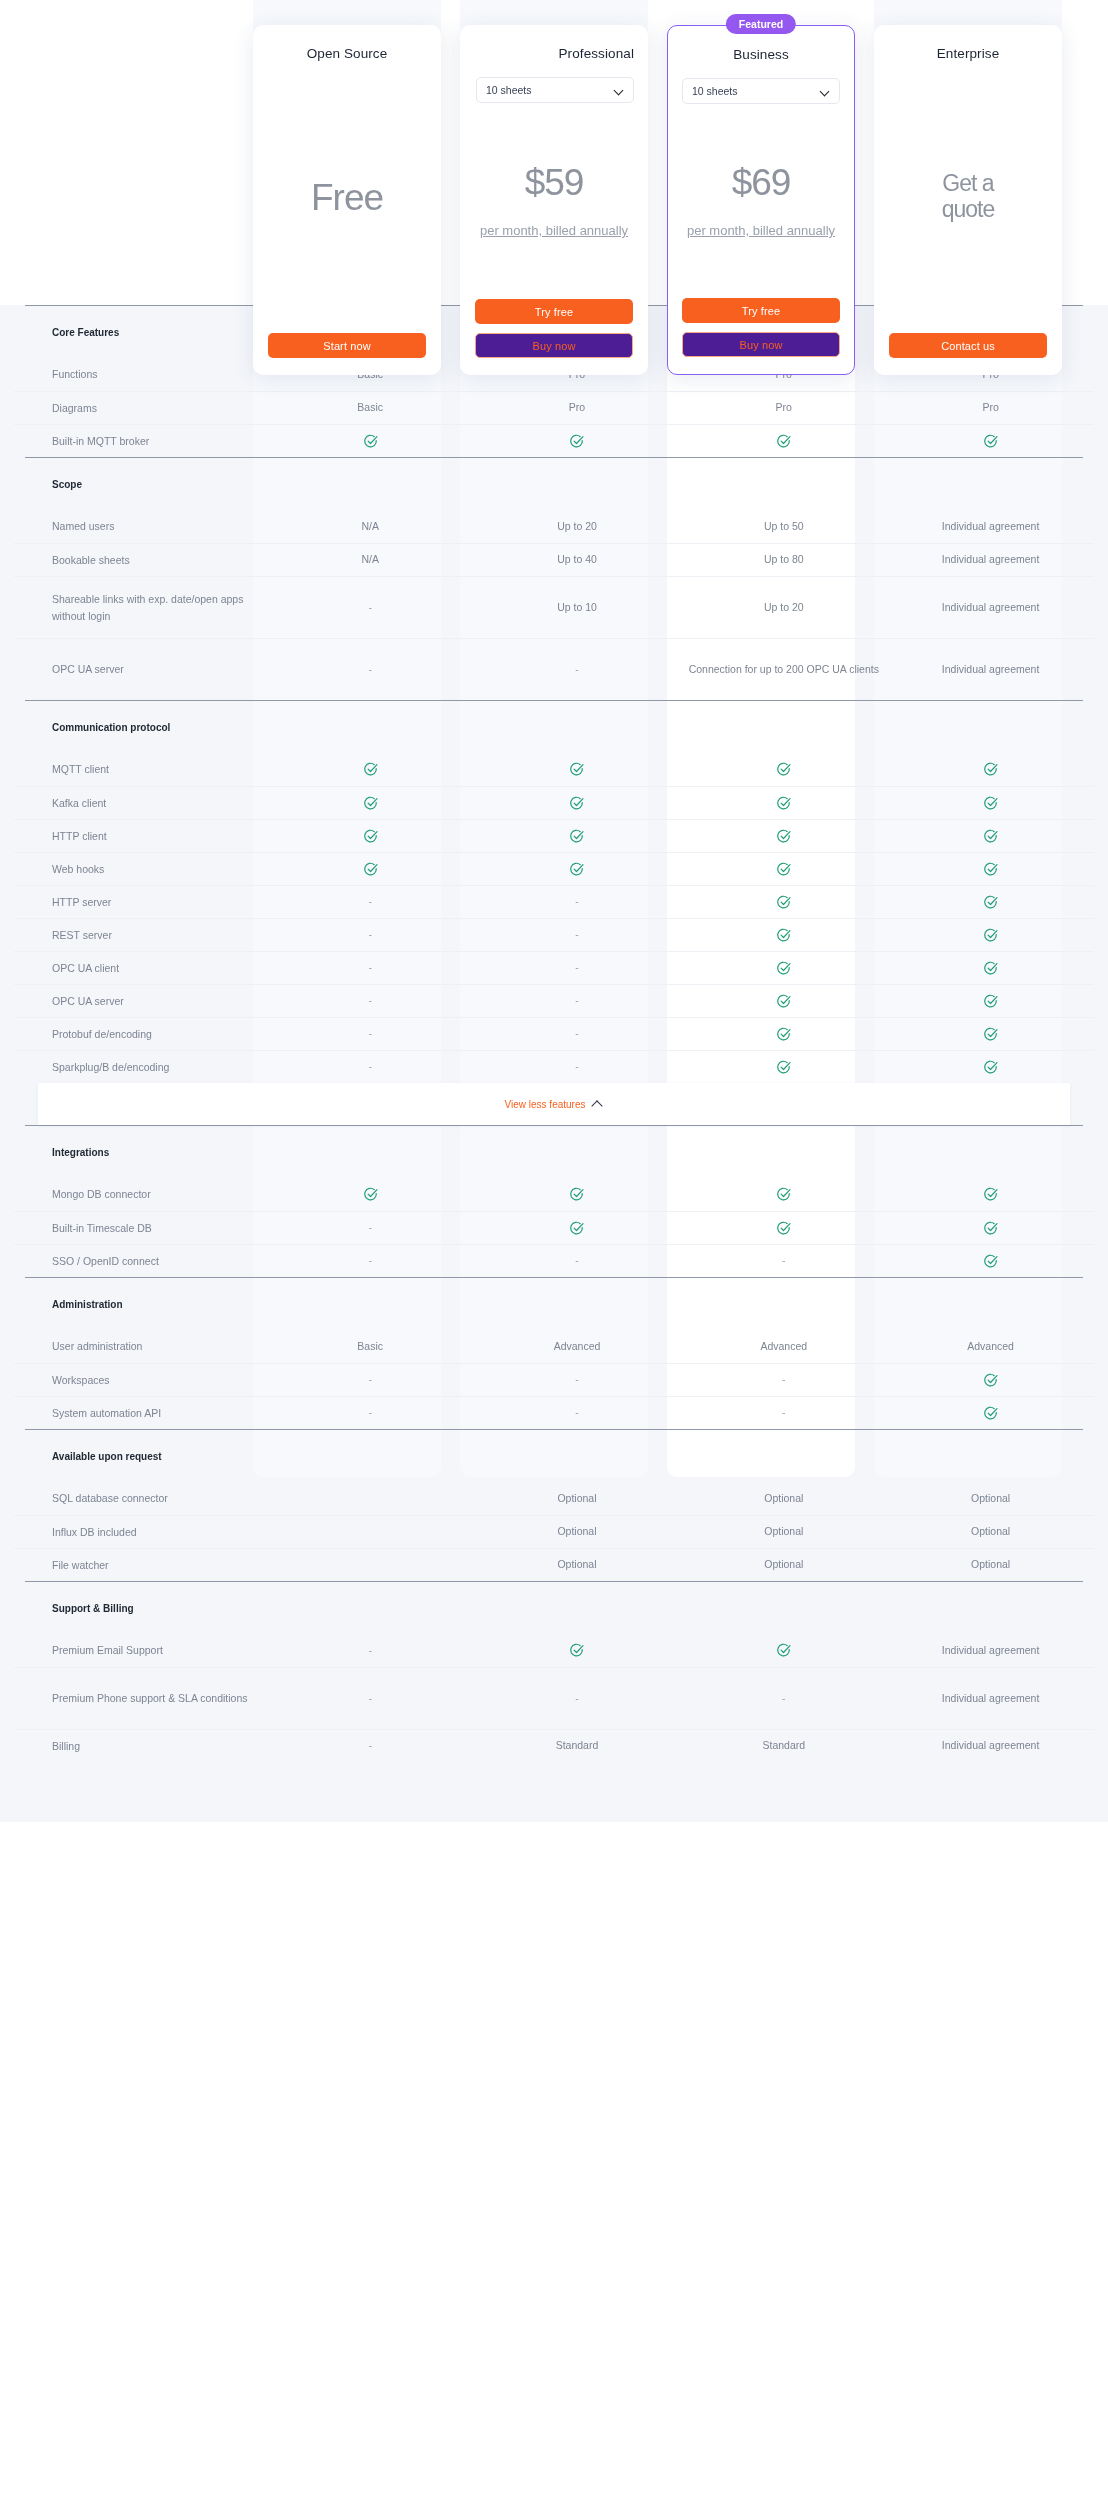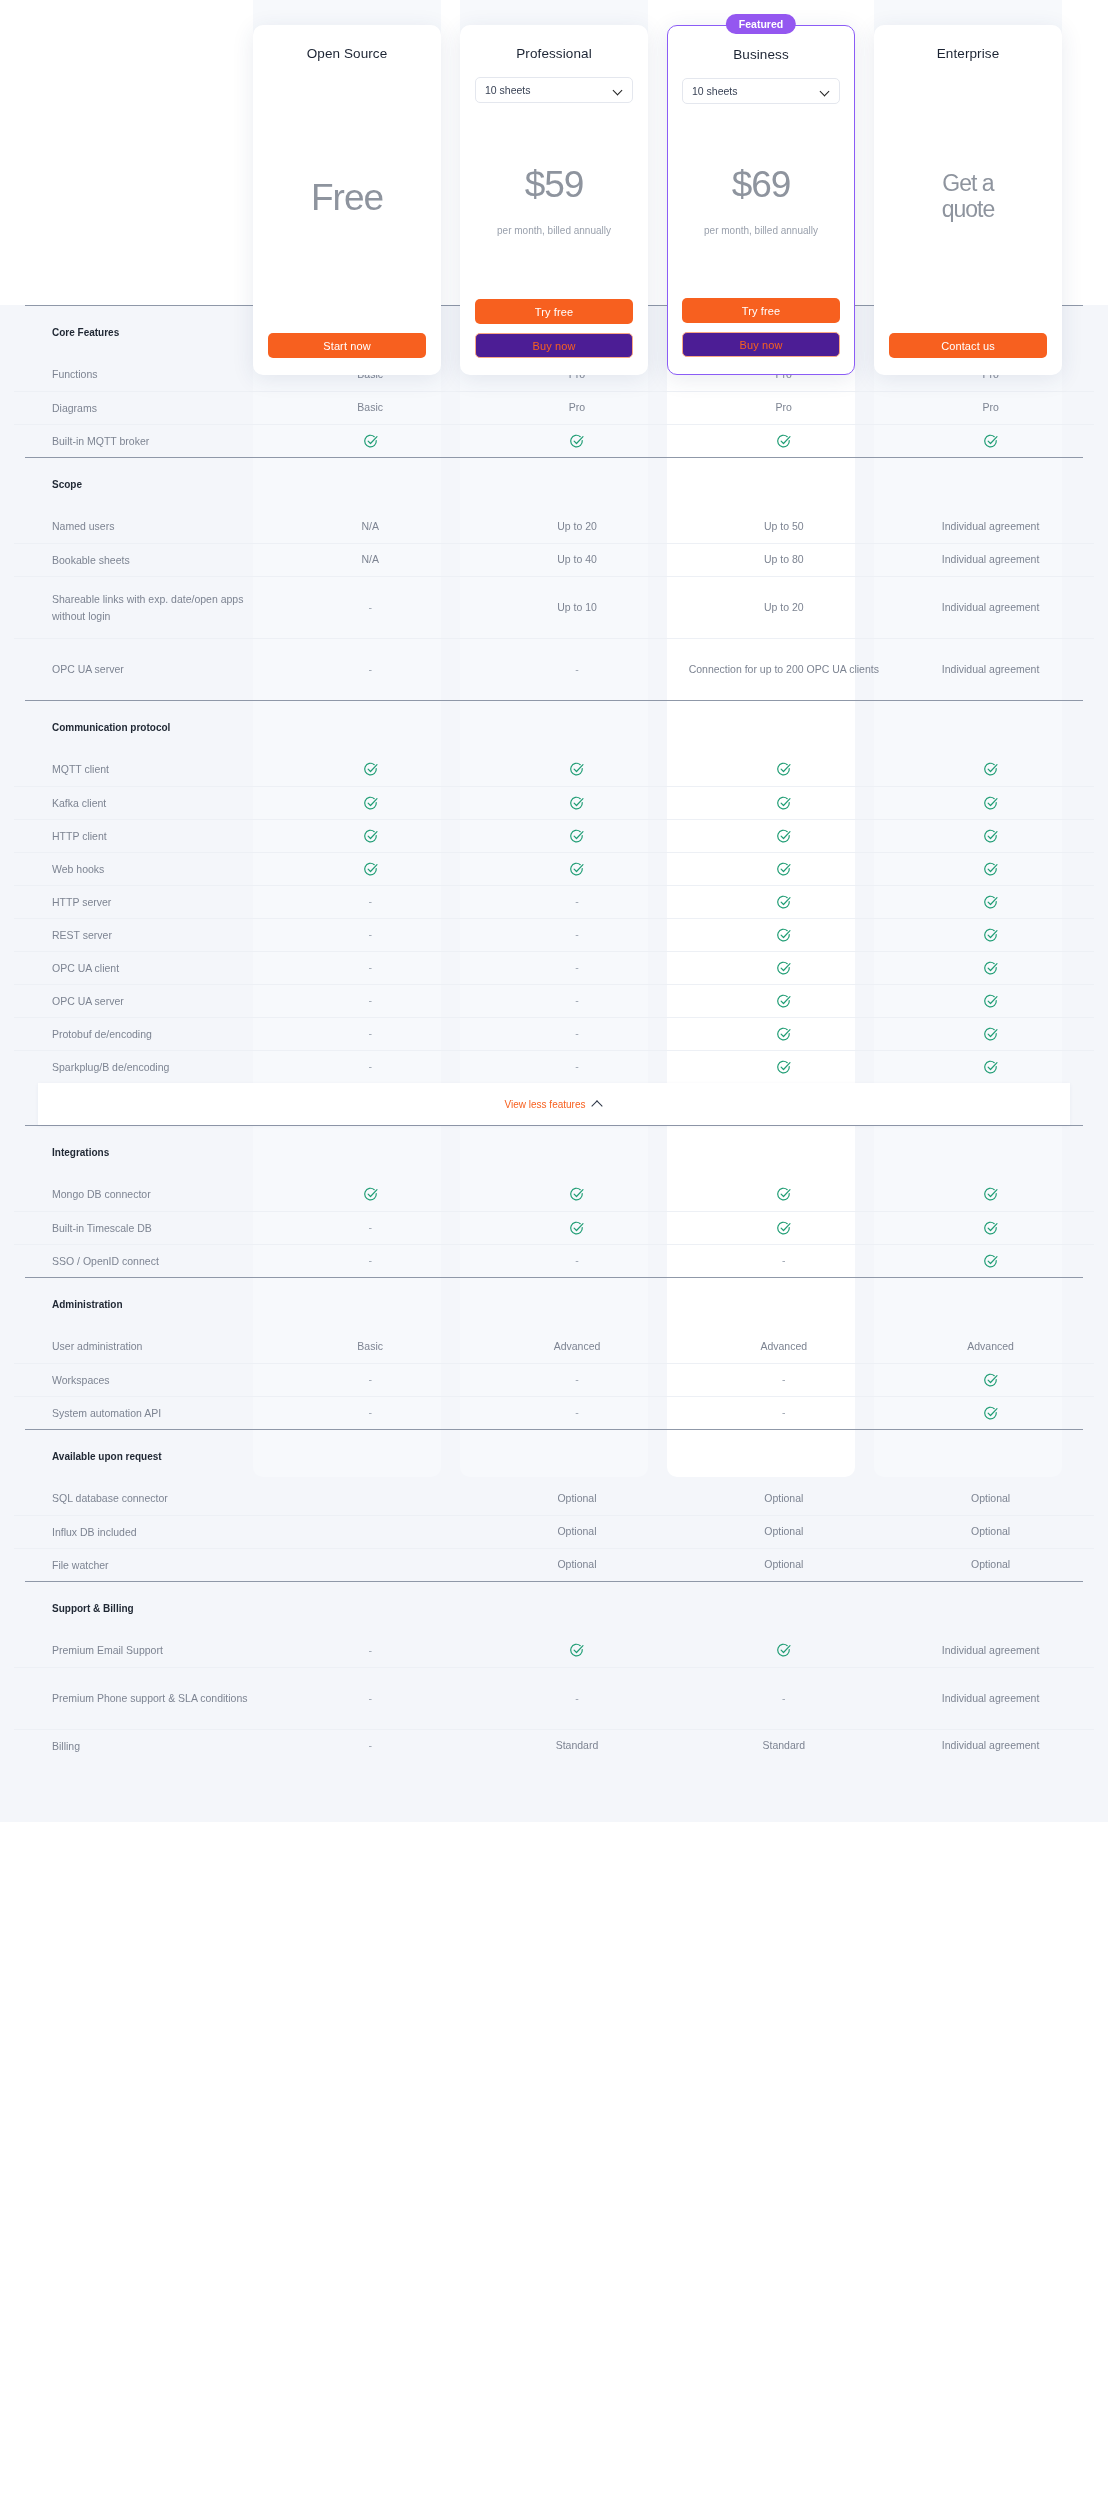--- a/index.html
+++ b/index.html
@@ -16,21 +16,21 @@
   
   .cards { position:absolute; left:0; top:0; width:1108px; height:380px; z-index:5; }
   .card {
     position:absolute; top:25px; width:188px;
     background:#fff; border-radius:10px;
     box-shadow:0 4px 22px rgba(40,60,110,.10);
     padding:16px 14px 0;
     display:flex; flex-direction:column; align-items:center;
   }
   .card.c0 { left:253px; height:350px; }
-  .card.c1 { left:460px; height:350px; }
+  .card.c1 { left:460px; height:350px;align-items:flex-end; }
   .card.c2 { left:667px; height:350px; border:1.5px solid #8b5cf6; top:25px; }
   .card.c3 { left:874px; height:350px; }
 
   .badge {
     position:absolute; left:50%; top:-12px; transform:translateX(-50%);
     background:#9457f0; color:#fff; font-size:10.5px; font-weight:600;
     padding:4px 13px; border-radius:11px; white-space:nowrap;
   }
   .card-title { font-size:13.5px; font-weight:400; color:#1c2433; margin-top:5px; letter-spacing:.1px; }
 
@@ -42,21 +42,21 @@
   }
   .chev { width:9px; height:9px; position:relative; }
   .chev::after {
     content:""; position:absolute; left:0; top:1px;
     width:6px; height:6px; border-right:1.6px solid #222; border-bottom:1.6px solid #222;
     transform:rotate(45deg);
   }
   .price { font-size:37px; font-weight:300; color:#8e949e; line-height:1; letter-spacing:-1px; }
   .price.tall { line-height:1.12; font-size:23px; text-align:center; font-weight:300; }
   .price-wrap { flex:1; display:flex; flex-direction:column; align-items:center; justify-content:center; width:100%; }
-  .sub { font-size:10px; color:#9aa1ad; margin-top:22px; }
+  .sub { font-size:13px; color:#9aa1ad; margin-top:22px;text-decoration:underline; }
 
   .btns { width:100%; display:flex; flex-direction:column; align-items:center; gap:9px; padding-bottom:17px; }
   .btn { width:158px; height:25px; border-radius:5px; font-size:11px; font-weight:400;
          display:flex; align-items:center; justify-content:center; cursor:pointer; letter-spacing:.1px;}
   .btn.solid { background:#f7601f; color:#fff; border:none; }
   .btn.ghost { background:#4c1d95; color:#f7601f; border:1px solid #f9a884; }
 
   
   .c0 .price-wrap { justify-content:center; padding-bottom:0; }
   .c0 .btns { padding-bottom:17px; }

